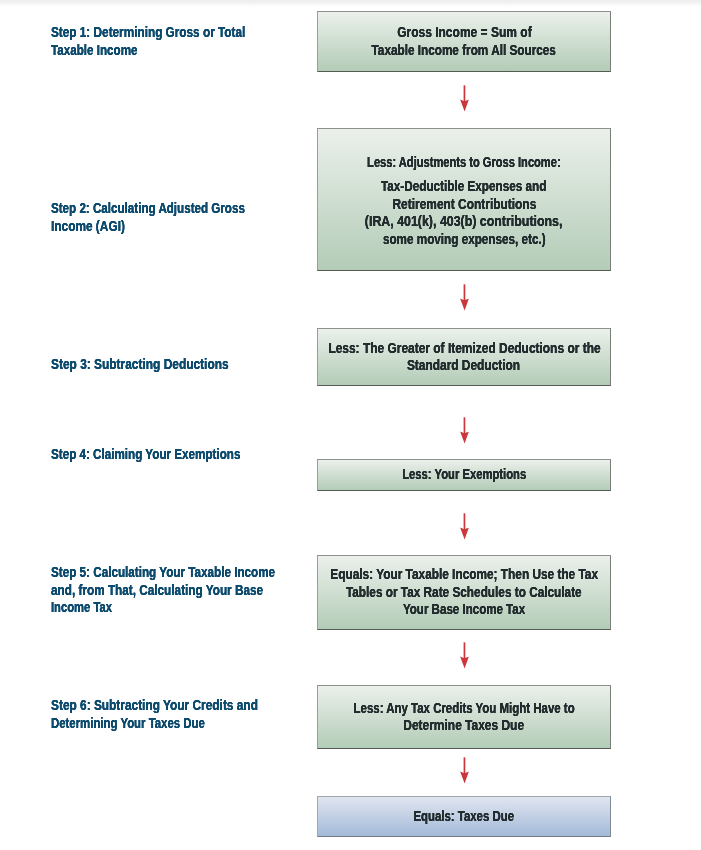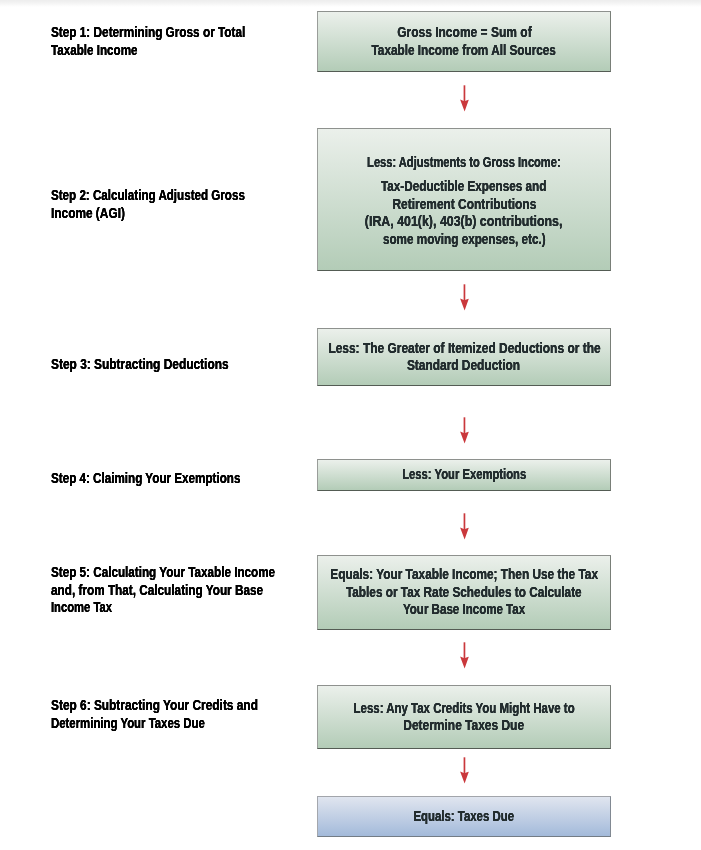--- a/index.html
+++ b/index.html
@@ -11,21 +11,21 @@
     overflow:hidden;
     position:relative;
     -webkit-font-smoothing:antialiased;
   }
   .top-band{position:absolute;left:0;top:0;width:701px;height:7px;
     background:linear-gradient(to bottom,#ededed 0%,#f2f2f2 35%,#f8f8f8 65%,#ffffff 100%);}
 
   .step-label{
     position:absolute;
     left:51px;
-    color:#000000;
+    color:#0c4a6e;
     font-weight:bold;
     font-size:14px;
     line-height:17.5px;
     white-space:pre;
   }
   .step-label .ln{
     display:block;
     width:max-content;
     text-shadow:0 0 0.55px currentColor, 0 0 0.55px currentColor;
     transform:scaleX(0.845) translateZ(0);
@@ -69,25 +69,25 @@
   .arrow svg{display:block;}
 </style>
 </head>
 <body>
 
 <div class="top-band"></div>
 
 <div id="stage">
 <div class="step-label" style="top:24px"><span class="ln" style="transform: scaleX(0.841923) translateZ(0px);">Step 1: Determining Gross or Total</span><span class="ln" style="transform: scaleX(0.831606) translateZ(0px);">Taxable Income</span></div>
 <div class="flow-box green" style="top:11px;height:61px"><span class="ln" style="transform: scaleX(0.857968) translateZ(0px);">Gross Income = Sum of</span><span class="ln" style="transform: scaleX(0.839994) translateZ(0px);">Taxable Income from All Sources</span></div>
-<div class="step-label" style="top:187px"><span class="ln" style="transform: scaleX(0.829907) translateZ(0px);">Step 2: Calculating Adjusted Gross</span><span class="ln" style="transform: scaleX(0.848207) translateZ(0px);">Income (AGI)</span></div>
+<div class="step-label" style="top:200px"><span class="ln" style="transform: scaleX(0.829907) translateZ(0px);">Step 2: Calculating Adjusted Gross</span><span class="ln" style="transform: scaleX(0.848207) translateZ(0px);">Income (AGI)</span></div>
 <div class="flow-box green" style="top:128px;height:143px;justify-content:flex-start;padding-top:24.5px"><span class="ln" style="transform: scaleX(0.793846) translateZ(0px);">Less: Adjustments to Gross Income:</span><span class="ln blank"></span><span class="ln" style="transform: scaleX(0.837558) translateZ(0px);">Tax-Deductible Expenses and</span><span class="ln" style="transform: scaleX(0.85199) translateZ(0px);">Retirement Contributions</span><span class="ln" style="transform: scaleX(0.885106) translateZ(0px);">(IRA, 401(k), 403(b) contributions,</span><span class="ln" style="transform: scaleX(0.836369) translateZ(0px);">some moving expenses, etc.)</span></div>
 <div class="step-label" style="top:356px"><span class="ln" style="transform: scaleX(0.851926) translateZ(0px);">Step 3: Subtracting Deductions</span></div>
 <div class="flow-box green" style="top:328px;height:58px"><span class="ln" style="transform: scaleX(0.853417) translateZ(0px);">Less: The Greater of Itemized Deductions or the</span><span class="ln" style="transform: scaleX(0.851028) translateZ(0px);">Standard Deduction</span></div>
-<div class="step-label" style="top:470px"><span class="ln" style="transform: scaleX(0.832813) translateZ(0px);">Step 4: Claiming Your Exemptions</span></div>
+<div class="step-label" style="top:446px"><span class="ln" style="transform: scaleX(0.832813) translateZ(0px);">Step 4: Claiming Your Exemptions</span></div>
 <div class="flow-box green" style="top:459px;height:32px"><span class="ln" style="transform: scaleX(0.803564) translateZ(0px);">Less: Your Exemptions</span></div>
 <div class="step-label" style="top:564px"><span class="ln" style="transform: scaleX(0.834928) translateZ(0px);">Step 5: Calculating Your Taxable Income</span><span class="ln" style="transform: scaleX(0.840624) translateZ(0px);">and, from That, Calculating Your Base</span><span class="ln" style="transform: scaleX(0.802632) translateZ(0px);">Income Tax</span></div>
 <div class="flow-box green" style="top:555px;height:75px"><span class="ln" style="transform: scaleX(0.846148) translateZ(0px);">Equals: Your Taxable Income; Then Use the Tax</span><span class="ln" style="transform: scaleX(0.843056) translateZ(0px);">Tables or Tax Rate Schedules to Calculate</span><span class="ln" style="transform: scaleX(0.825153) translateZ(0px);">Your Base Income Tax</span></div>
 <div class="step-label" style="top:697px"><span class="ln" style="transform: scaleX(0.848821) translateZ(0px);">Step 6: Subtracting Your Credits and</span><span class="ln" style="transform: scaleX(0.813488) translateZ(0px);">Determining Your Taxes Due</span></div>
 <div class="flow-box green" style="top:685px;height:64px"><span class="ln" style="transform: scaleX(0.818273) translateZ(0px);">Less: Any Tax Credits You Might Have to</span><span class="ln" style="transform: scaleX(0.854559) translateZ(0px);">Determine Taxes Due</span></div>
 <div class="flow-box blue" style="top:796px;height:41px"><span class="ln" style="transform: scaleX(0.814074) translateZ(0px);">Equals: Taxes Due</span></div>
 <div class="arrow" style="top:85px">
   <svg width="16" height="27" viewBox="0 0 16 27" aria-hidden="true">
     <path class="arrow-shaft" d="M7.6 0.3 L9.3 0.3 L9.3 17.0 L7.6 17.0 Z" fill="#ca383c"></path>
     <path class="arrow-head" d="M4.1 14.4 C5.9 15.2 7.4 15.8 8.45 16.15 C9.5 15.8 11.0 15.4 12.8 14.8 L8.6 26.4 Z" fill="#ca383c"></path>

